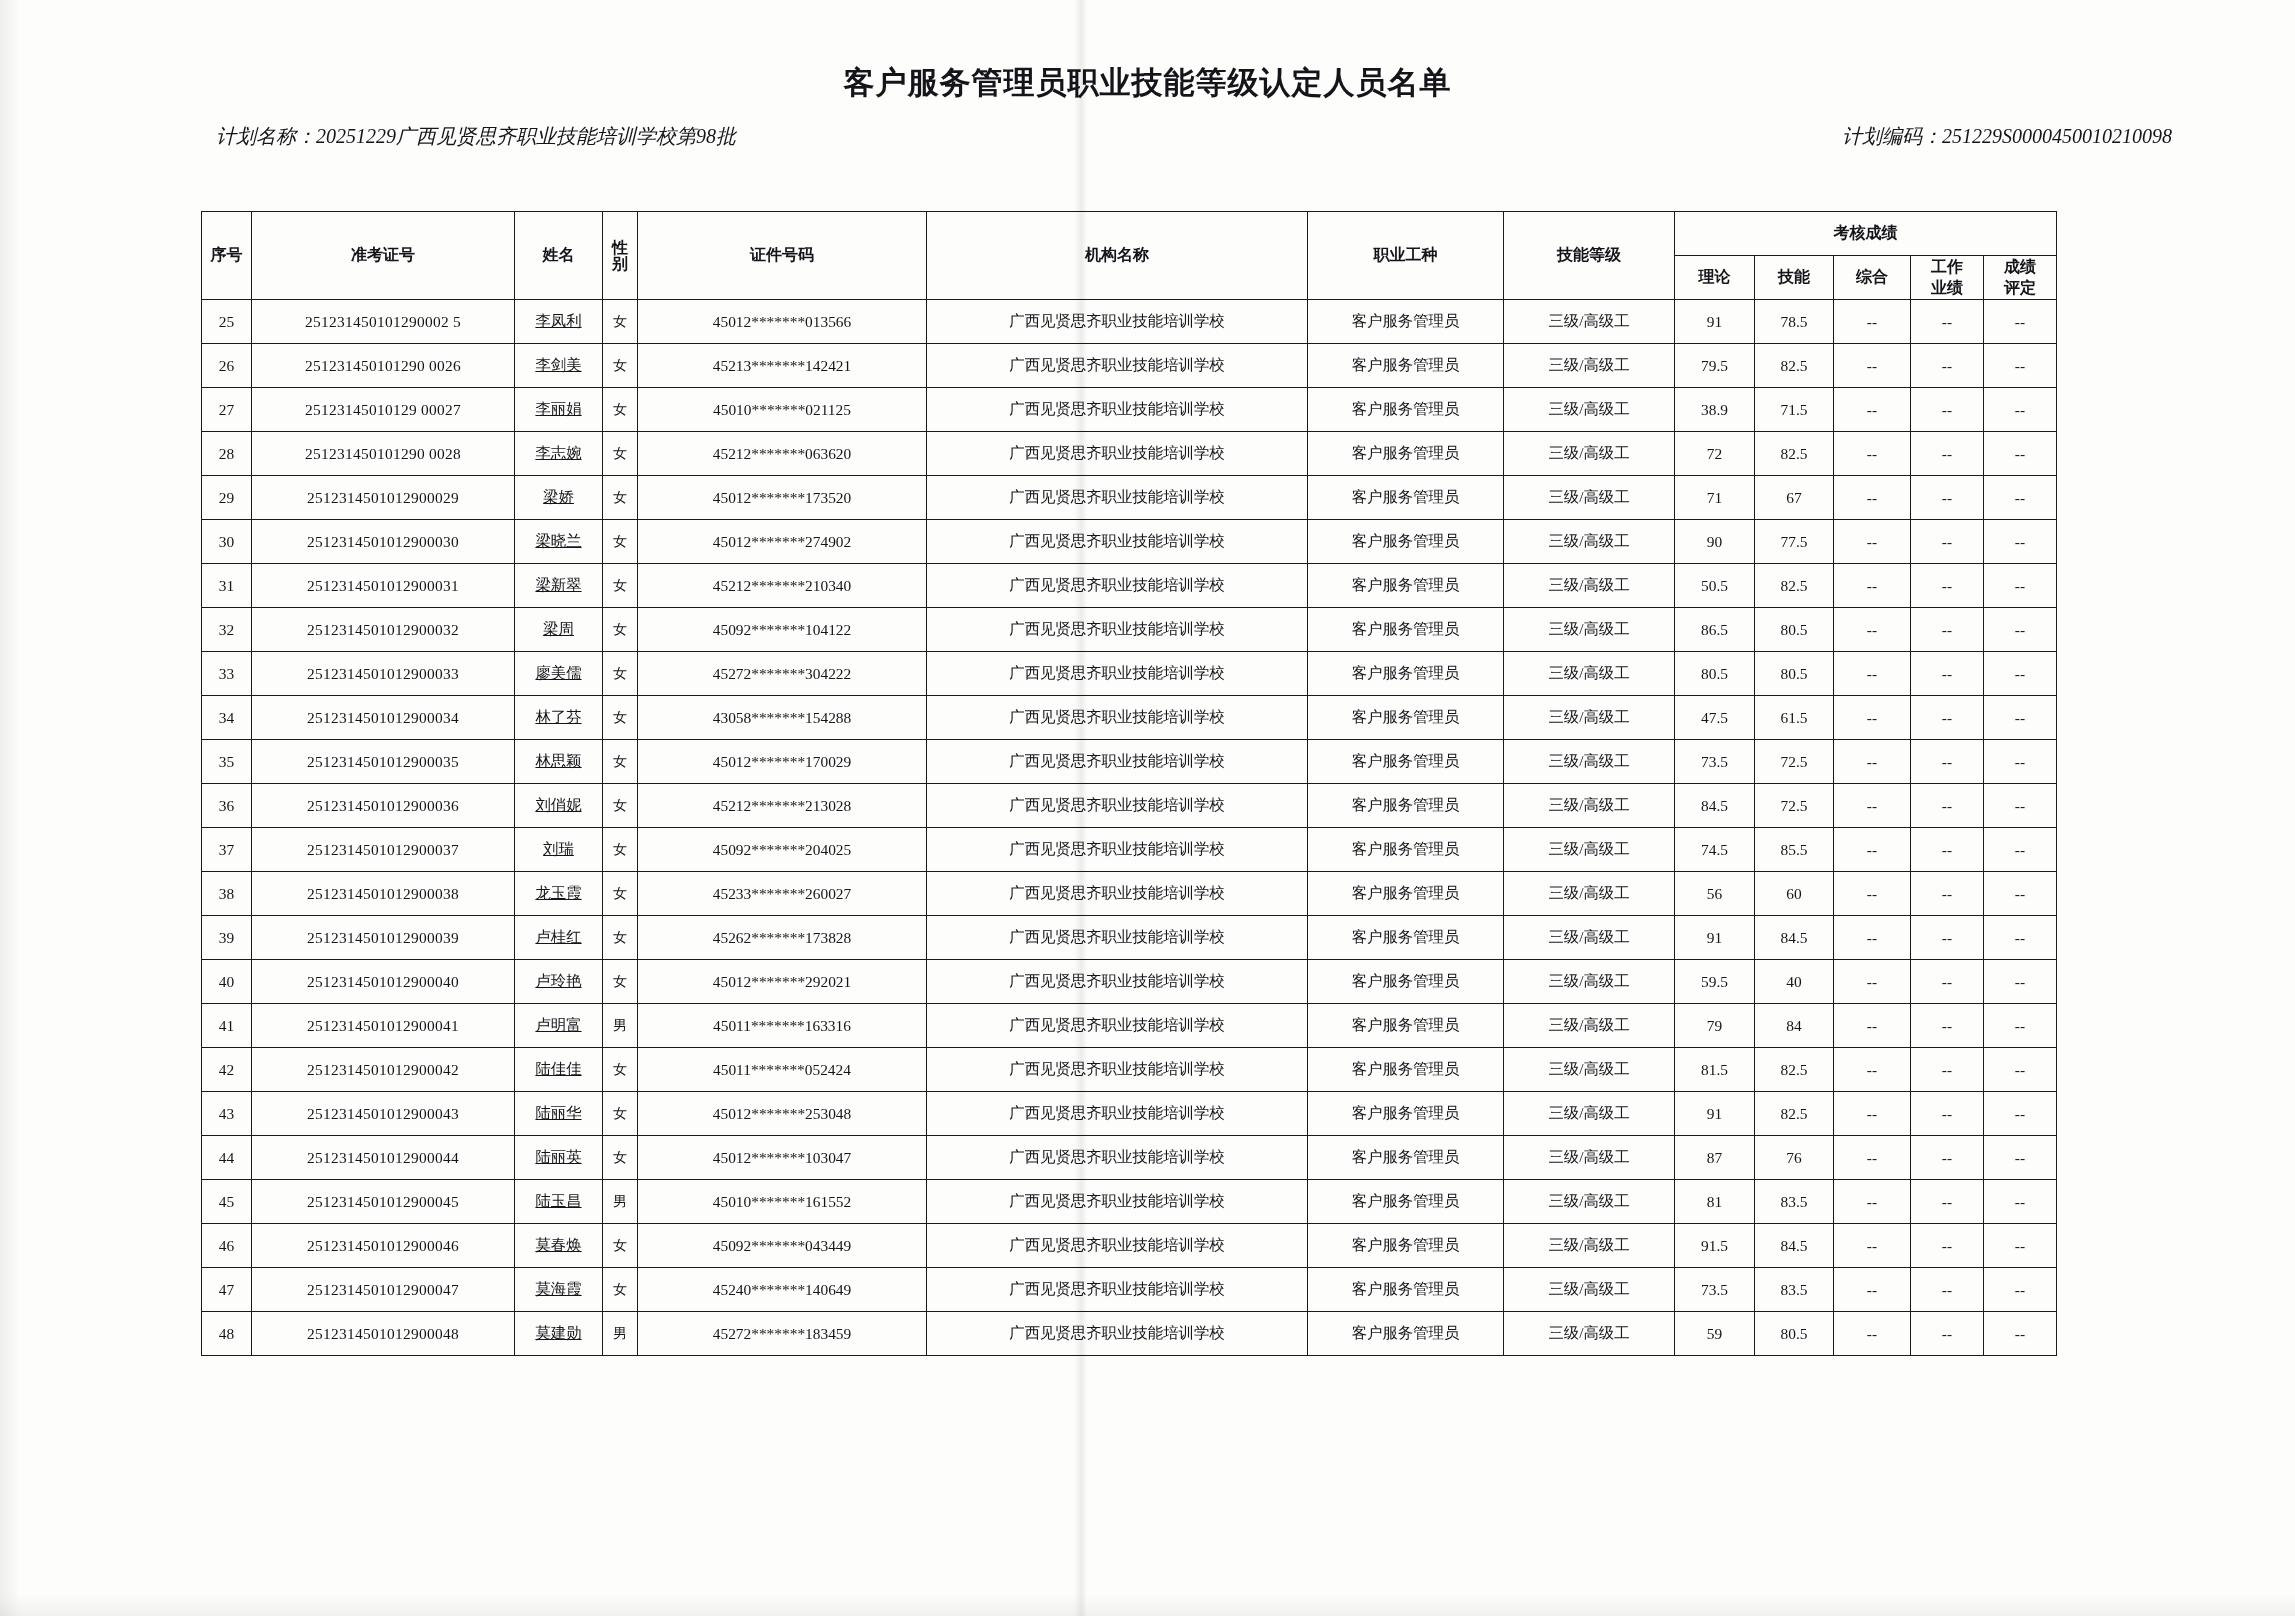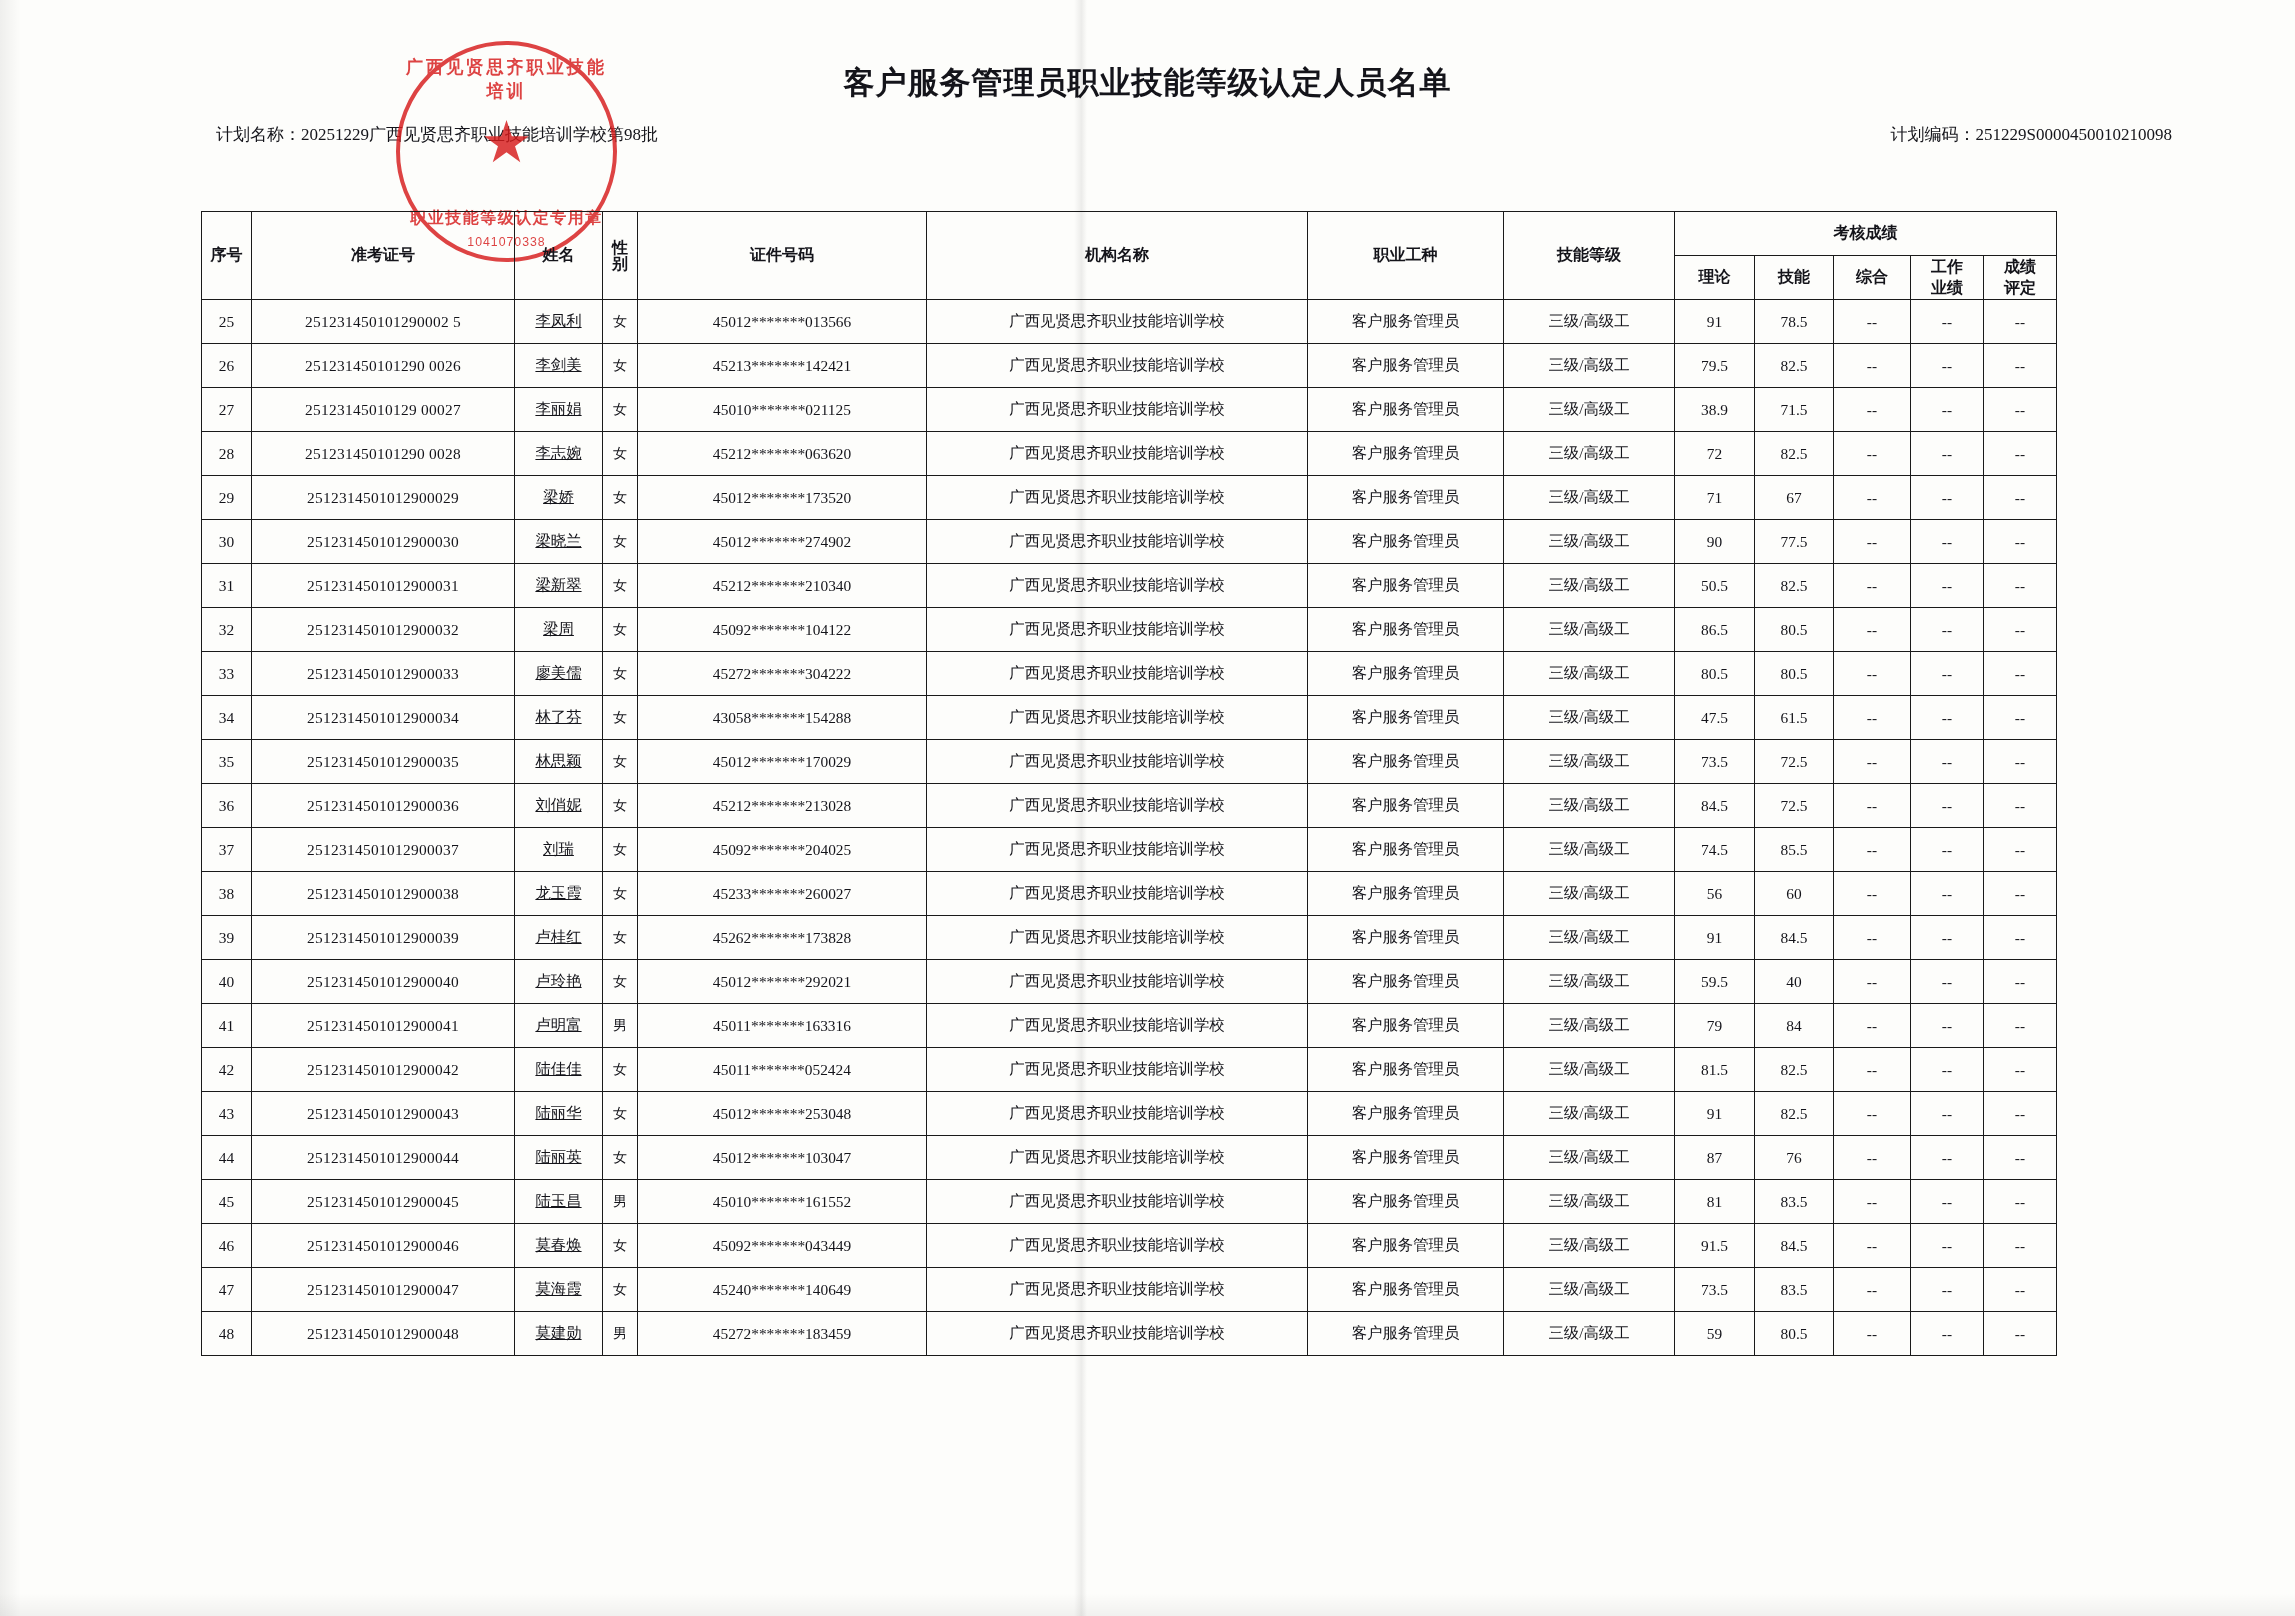--- a/index.html
+++ b/index.html
@@ -53,21 +53,22 @@
     font-weight: bold;
     font-size: 31px;
     letter-spacing: 1px;
   }
 
   .meta {
     position: absolute;
     left: 216px;
     right: 123px;
     top: 123px;
-    font-size: 17px;
+    font-size: 20px;
+    font-style: italic;
   }
   .meta-row {
     display: flex;
     justify-content: space-between;
     align-items: baseline;
     margin-bottom: 10.3px;
   }
   .meta-left { white-space: nowrap; }
   .meta-right { white-space: nowrap; }
 
@@ -182,27 +183,20 @@
     <div class="meta-row">
       <div class="meta-left">
         <span>计划名称：</span><span>20251229广西见贤思齐职业技能培训学校第98批</span>
       </div>
       <div class="meta-right">
         <span>计划编码：</span><span>251229S0000450010210098</span>
       </div>
     </div>
   </div>
 
-  <div class="seal">
-    <div class="seal-ring"></div>
-    <div class="seal-top-text">广西见贤思齐职业技能培训</div>
-    <div class="seal-star">★</div>
-    <div class="seal-bottom-text">职业技能等级认定专用章</div>
-    <div class="seal-sub-text">1041070338</div>
-  </div>
 
   <table class="roster">
     <thead>
       <tr>
         <th class="c-seq" rowspan="2">序号</th>
         <th class="c-ticket" rowspan="2">准考证号</th>
         <th class="c-name" rowspan="2">姓名</th>
         <th class="c-gender gender-head" rowspan="2">性<br>别</th>
         <th class="c-idcard" rowspan="2">证件号码</th>
         <th class="c-org" rowspan="2">机构名称</th>

